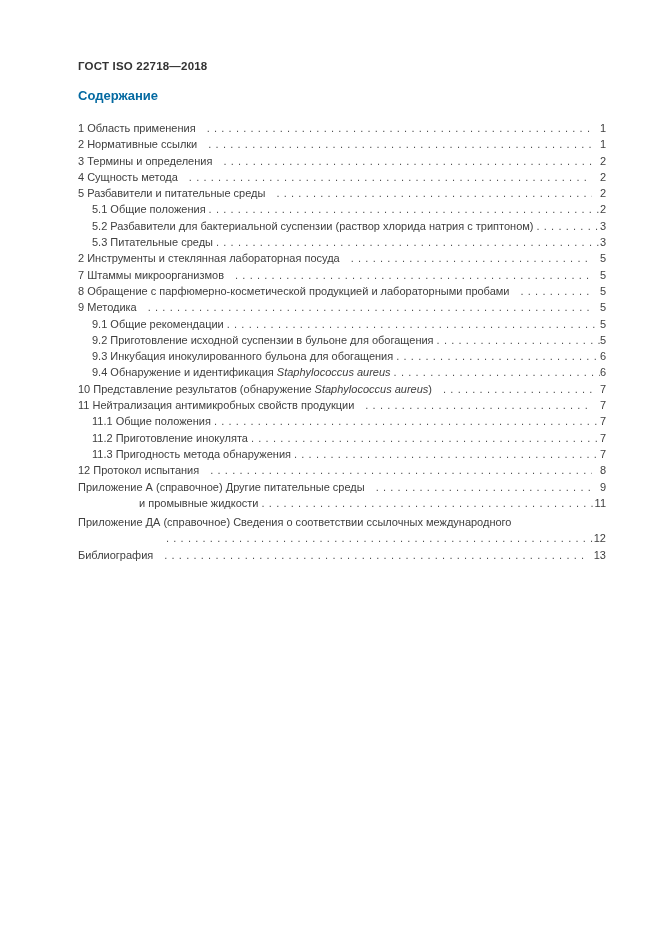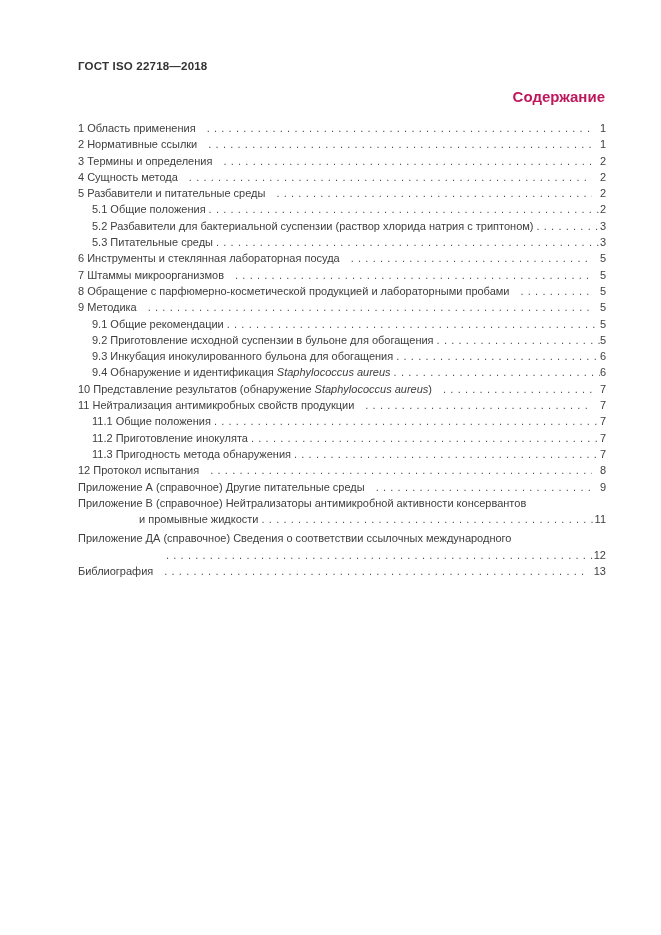--- a/index.html
+++ b/index.html
@@ -23,24 +23,24 @@
     font-size: 11.5px;
     font-weight: bold;
     color: #333333;
     letter-spacing: 0.2px;
   }
   .doc-title {
     position: absolute;
     top: 88px;
     left: 78px;
     right: 56px;
-    text-align: right;
-    font-size: 15px;
+    text-align: left;
+    font-size: 13px;
     font-weight: bold;
-    color: #be185d;
+    color: #0369a1;
   }
   .toc {
     position: absolute;
     top: 120px;
     left: 78px;
     right: 55px;
   }
   .toc-row {
     display: flex;
     align-items: baseline;
@@ -120,21 +120,21 @@
         <span class="entry-text"><span>5.2 Разбавители для бактериальной суспензии (раствор хлорида натрия с триптоном)</span></span>
         <span class="leader">. . . . . . . . . . . . . . . . . . . . . . . . . . . . . . . . . . . . . . . . . . . . . . . . . . . . . . . . . . . . . . . . . . . . . . . . . . . . . . . . . . . . . . . . . . . . . . . . . . . . . . . . . . . . . . . . . . . . . . . . . . . . . . . . . . . . . . . . . . . . . . . . . . . . . . . . . . . . . . . . . . . . . . . . . . . . . . . . . . . . . . . . . . . . . . . . . . . . . . . . . . . . . . . . . . . . . . . . . . . . </span>
         <span class="pagenum">3</span>
       </div>
       <div class="toc-row level-sub">
         <span class="entry-text"><span>5.3 Питательные среды</span></span>
         <span class="leader">. . . . . . . . . . . . . . . . . . . . . . . . . . . . . . . . . . . . . . . . . . . . . . . . . . . . . . . . . . . . . . . . . . . . . . . . . . . . . . . . . . . . . . . . . . . . . . . . . . . . . . . . . . . . . . . . . . . . . . . . . . . . . . . . . . . . . . . . . . . . . . . . . . . . . . . . . . . . . . . . . . . . . . . . . . . . . . . . . . . . . . . . . . . . . . . . . . . . . . . . . . . . . . . . . . . . . . . . . . . . </span>
         <span class="pagenum">3</span>
       </div>
       <div class="toc-row level-main">
-        <span class="entry-text"><span>6 Инструменты и стеклянная лабораторная посуда</span></span>
+        <span class="entry-text"><span>2 Инструменты и стеклянная лабораторная посуда</span></span>
         <span class="leader">. . . . . . . . . . . . . . . . . . . . . . . . . . . . . . . . . . . . . . . . . . . . . . . . . . . . . . . . . . . . . . . . . . . . . . . . . . . . . . . . . . . . . . . . . . . . . . . . . . . . . . . . . . . . . . . . . . . . . . . . . . . . . . . . . . . . . . . . . . . . . . . . . . . . . . . . . . . . . . . . . . . . . . . . . . . . . . . . . . . . . . . . . . . . . . . . . . . . . . . . . . . . . . . . . . . . . . . . . . . . </span>
         <span class="pagenum">5</span>
       </div>
       <div class="toc-row level-main">
         <span class="entry-text"><span>7 Штаммы микроорганизмов</span></span>
         <span class="leader">. . . . . . . . . . . . . . . . . . . . . . . . . . . . . . . . . . . . . . . . . . . . . . . . . . . . . . . . . . . . . . . . . . . . . . . . . . . . . . . . . . . . . . . . . . . . . . . . . . . . . . . . . . . . . . . . . . . . . . . . . . . . . . . . . . . . . . . . . . . . . . . . . . . . . . . . . . . . . . . . . . . . . . . . . . . . . . . . . . . . . . . . . . . . . . . . . . . . . . . . . . . . . . . . . . . . . . . . . . . . </span>
         <span class="pagenum">5</span>
       </div>
       <div class="toc-row level-main">
         <span class="entry-text"><span>8 Обращение с парфюмерно-косметической продукцией и лабораторными пробами</span></span>
@@ -193,23 +193,20 @@
       </div>
       <div class="toc-row level-main">
         <span class="entry-text"><span>12 Протокол испытания</span></span>
         <span class="leader">. . . . . . . . . . . . . . . . . . . . . . . . . . . . . . . . . . . . . . . . . . . . . . . . . . . . . . . . . . . . . . . . . . . . . . . . . . . . . . . . . . . . . . . . . . . . . . . . . . . . . . . . . . . . . . . . . . . . . . . . . . . . . . . . . . . . . . . . . . . . . . . . . . . . . . . . . . . . . . . . . . . . . . . . . . . . . . . . . . . . . . . . . . . . . . . . . . . . . . . . . . . . . . . . . . . . . . . . . . . . </span>
         <span class="pagenum">8</span>
       </div>
       <div class="toc-row level-main">
         <span class="entry-text"><span>Приложение А (справочное) Другие питательные среды</span></span>
         <span class="leader">. . . . . . . . . . . . . . . . . . . . . . . . . . . . . . . . . . . . . . . . . . . . . . . . . . . . . . . . . . . . . . . . . . . . . . . . . . . . . . . . . . . . . . . . . . . . . . . . . . . . . . . . . . . . . . . . . . . . . . . . . . . . . . . . . . . . . . . . . . . . . . . . . . . . . . . . . . . . . . . . . . . . . . . . . . . . . . . . . . . . . . . . . . . . . . . . . . . . . . . . . . . . . . . . . . . . . . . . . . . . </span>
         <span class="pagenum">9</span>
-      </div>
-      <div class="toc-row level-main">
-        <span class="entry-text"><span>Приложение В (справочное) Нейтрализаторы антимикробной активности консервантов</span></span>
       </div>
       <div class="toc-row level-cont-b">
         <span class="entry-text"><span>и промывные жидкости</span></span>
         <span class="leader">. . . . . . . . . . . . . . . . . . . . . . . . . . . . . . . . . . . . . . . . . . . . . . . . . . . . . . . . . . . . . . . . . . . . . . . . . . . . . . . . . . . . . . . . . . . . . . . . . . . . . . . . . . . . . . . . . . . . . . . . . . . . . . . . . . . . . . . . . . . . . . . . . . . . . . . . . . . . . . . . . . . . . . . . . . . . . . . . . . . . . . . . . . . . . . . . . . . . . . . . . . . . . . . . . . . . . . . . . . . . </span>
         <span class="pagenum">11</span>
       </div>
       <div class="toc-row level-main gap">
         <span class="entry-text"><span>Приложение ДА (справочное) Сведения о соответствии ссылочных международного</span></span>
       </div>
       <div class="toc-row level-cont-da">

